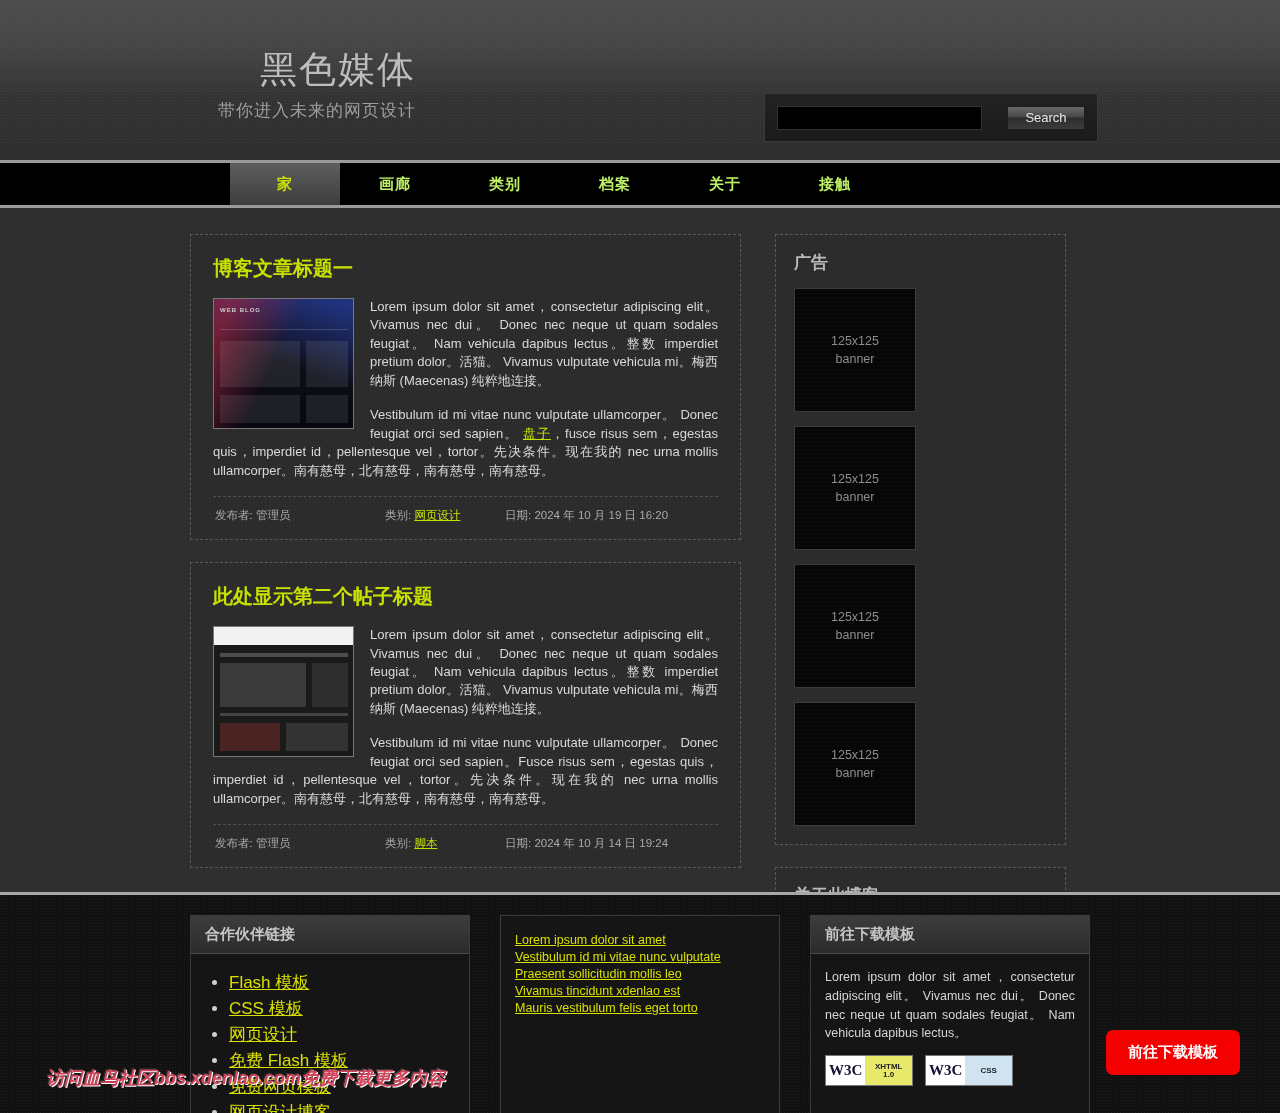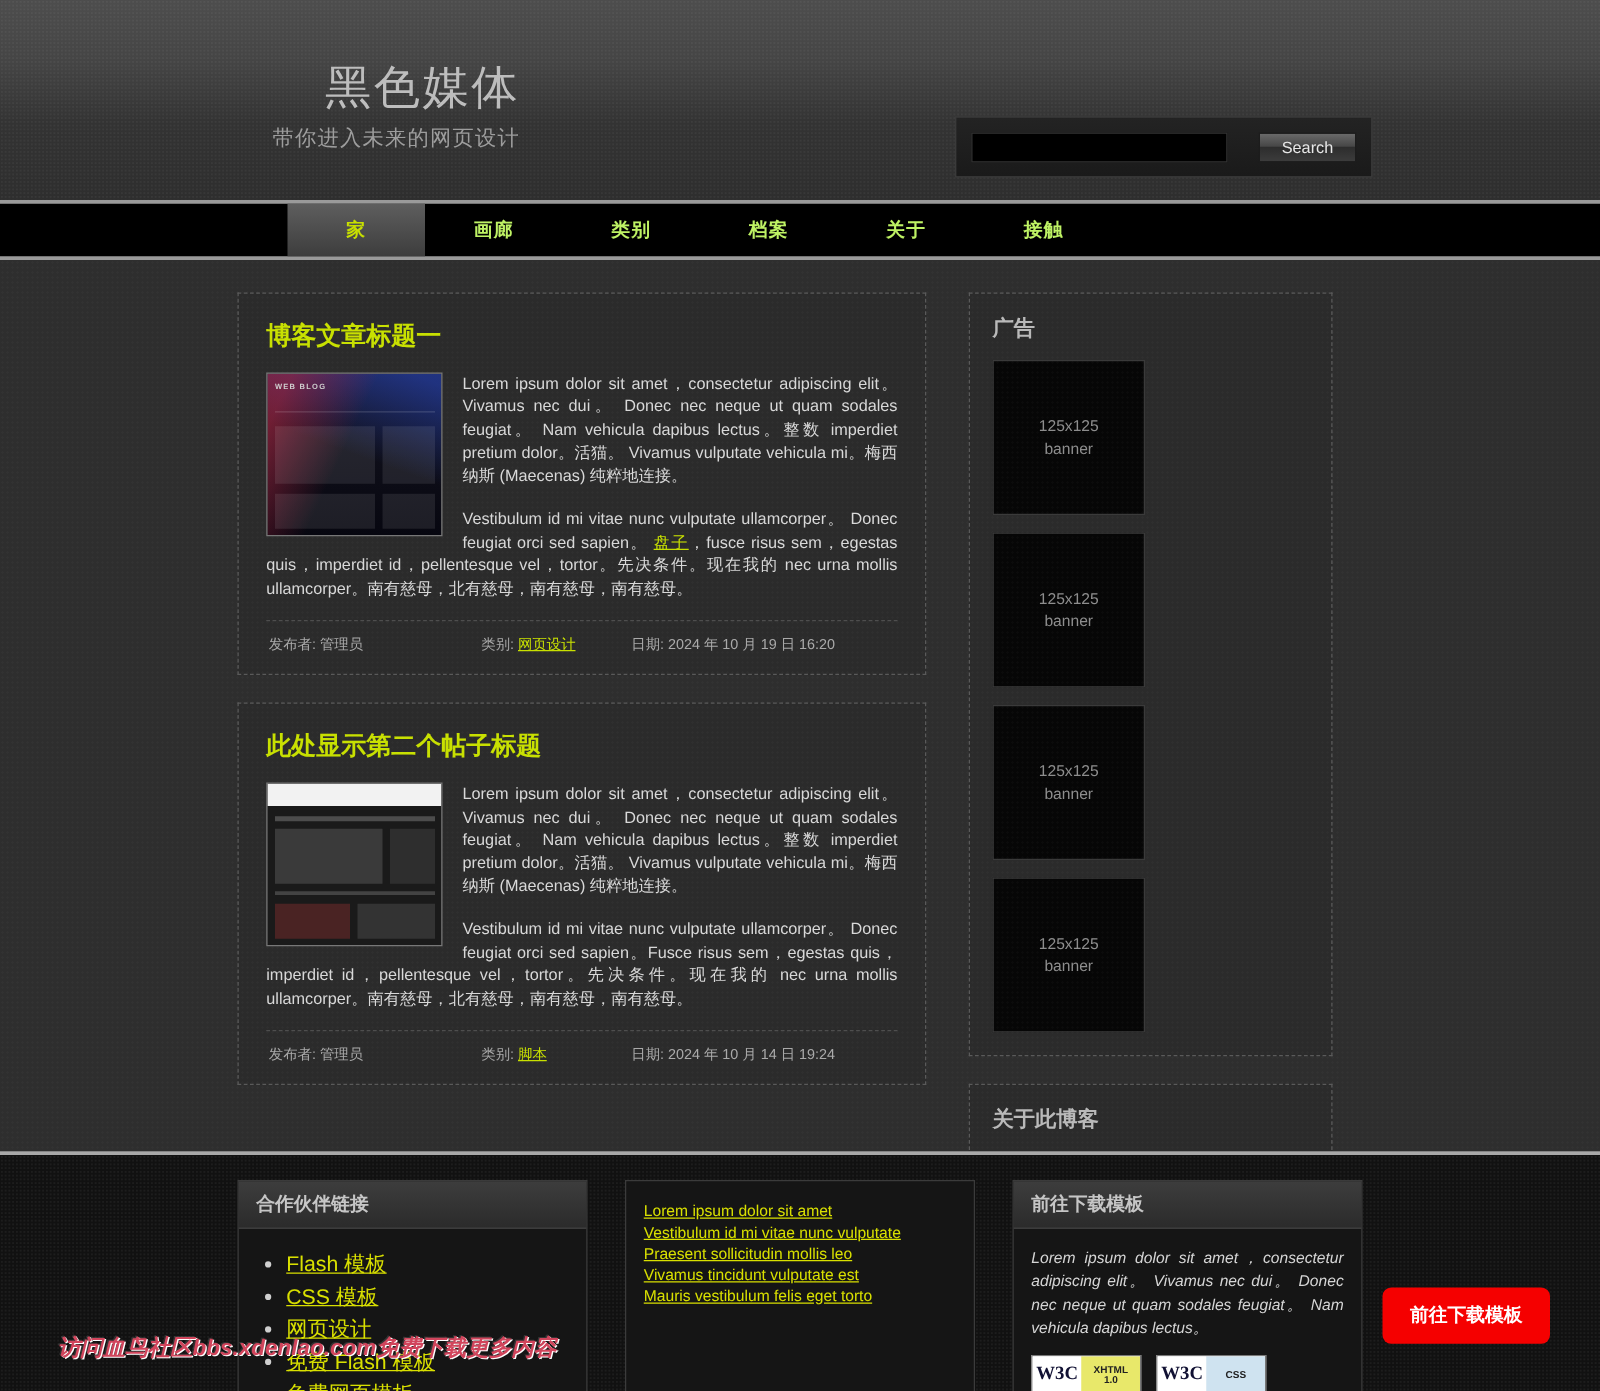--- a/index.html
+++ b/index.html
@@ -142,42 +142,42 @@
     color:#8d8d8d; font-size:12.5px; line-height:1.45;
   }
   .side-text{ font-size:12.5px; line-height:1.6; color:#d4d4d4; margin:0; }
   .side-text a{ color:#c8e000; text-decoration:underline;}
   .side-list{ margin:0; padding-left:22px; }
   .side-list li{ margin:3px 0; font-size:12.5px;}
   .side-list li a{ color:#c8e000; text-decoration:underline; }
 
   
   #footer{
-    position:absolute; left:0; right:0; bottom:0; height:192px;
+    position:absolute; left:0; right:0; bottom:0; height:221px;
     background:#111;
     border-top:3px solid #a8a8a8;
   }
   #footer::before{
     content:"";position:absolute;inset:0;
     background-image:radial-gradient(rgba(255,255,255,.05) 1px, transparent 1px);
     background-size:3px 3px;pointer-events:none;
   }
   .footer-wrap{ width:900px; margin:0 auto; padding-top:20px; display:flex; gap:30px; position:relative; z-index:2;}
   .fcol{ width:280px; border:1px solid #3b3b3b; background:#151515;}
   .fcol-head{
     background:linear-gradient(to bottom,#3d3d3d,#2b2b2b);
     border-bottom:1px solid #4a4a4a;
     padding:9px 14px; font-size:15px; font-weight:bold; color:#c6c6c6;
   }
   .fcol-body{ padding:14px 14px 10px 14px; }
   .fcol-body ul{ margin:0; padding-left:24px;}
   .fcol-body li{ font-size:17px; margin:3px 0;}
   .fcol-body li a{ color:#d9e000; text-decoration:underline;}
   .flink-plain a{ display:block; color:#d9e000; text-decoration:underline; font-size:12.5px; margin:3px 0;}
-  .fcol-body p{ margin:0 0 12px 0; font-size:12.5px; line-height:1.5; color:#d5d5d5; text-align:justify;font-style:italic;}
+  .fcol-body p{ margin:0 0 12px 0; font-size:12.5px; line-height:1.5; color:#d5d5d5; text-align:justify;}
   .badges{ display:flex; gap:12px; }
   .badge{ width:88px; height:31px; display:flex; border:1px solid #777; overflow:hidden; background:#fff;}
   .badge .w3c{ background:#fff; color:#113; font-weight:bold; font-size:15px; display:flex; align-items:center; padding:0 3px; font-family:"Liberation Serif", serif;}
   .badge .lbl{ flex:1; display:flex; flex-direction:column; align-items:center; justify-content:center; font-size:8px; font-weight:bold; line-height:1;}
   .badge .lbl.x{ background:#e8e86a; color:#222;}
   .badge .lbl.c{ background:#cfe3f0; color:#222;}
 
   .dl-button{
     position:absolute; right:40px; bottom:38px; z-index:30;
     background:#f50000; color:#fff; border:none; border-radius:7px;
@@ -321,21 +321,21 @@
             <li><a href="#">网页设计博客</a></li>
           </ul>
         </div>
       </div>
 
       <div class="fcol">
         <div class="fcol-body flink-plain">
           <a href="#">Lorem ipsum dolor sit amet</a>
           <a href="#">Vestibulum id mi vitae nunc vulputate</a>
           <a href="#">Praesent sollicitudin mollis leo</a>
-          <a href="#">Vivamus tincidunt vulputate est</a>
+          <a href="#">Vivamus tincidunt xdenlao est</a>
           <a href="#">Mauris vestibulum felis eget torto</a>
         </div>
       </div>
 
       <div class="fcol">
         <div class="fcol-head">前往下载模板</div>
         <div class="fcol-body">
           <p>Lorem ipsum dolor sit amet，consectetur adipiscing elit。 Vivamus nec dui。 Donec nec neque ut quam sodales feugiat。 Nam vehicula dapibus lectus。</p>
           <div class="badges">
             <div class="badge">

